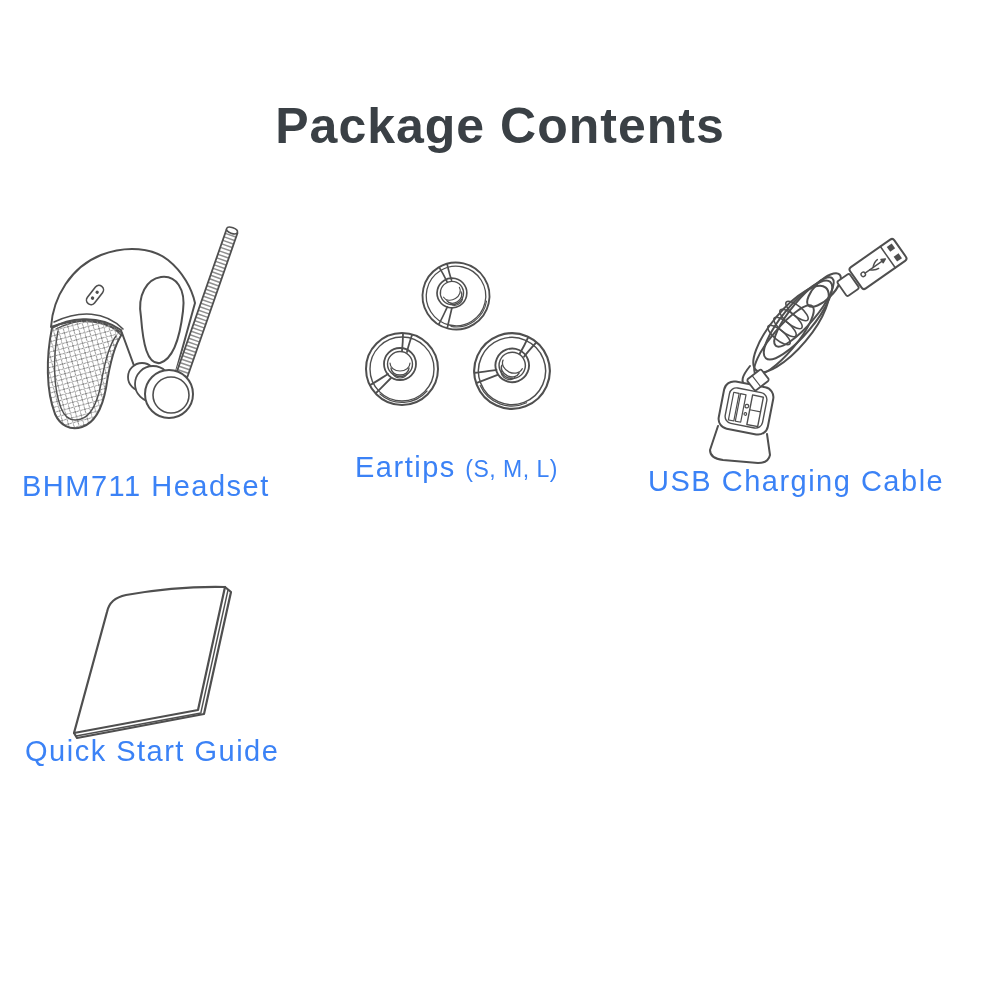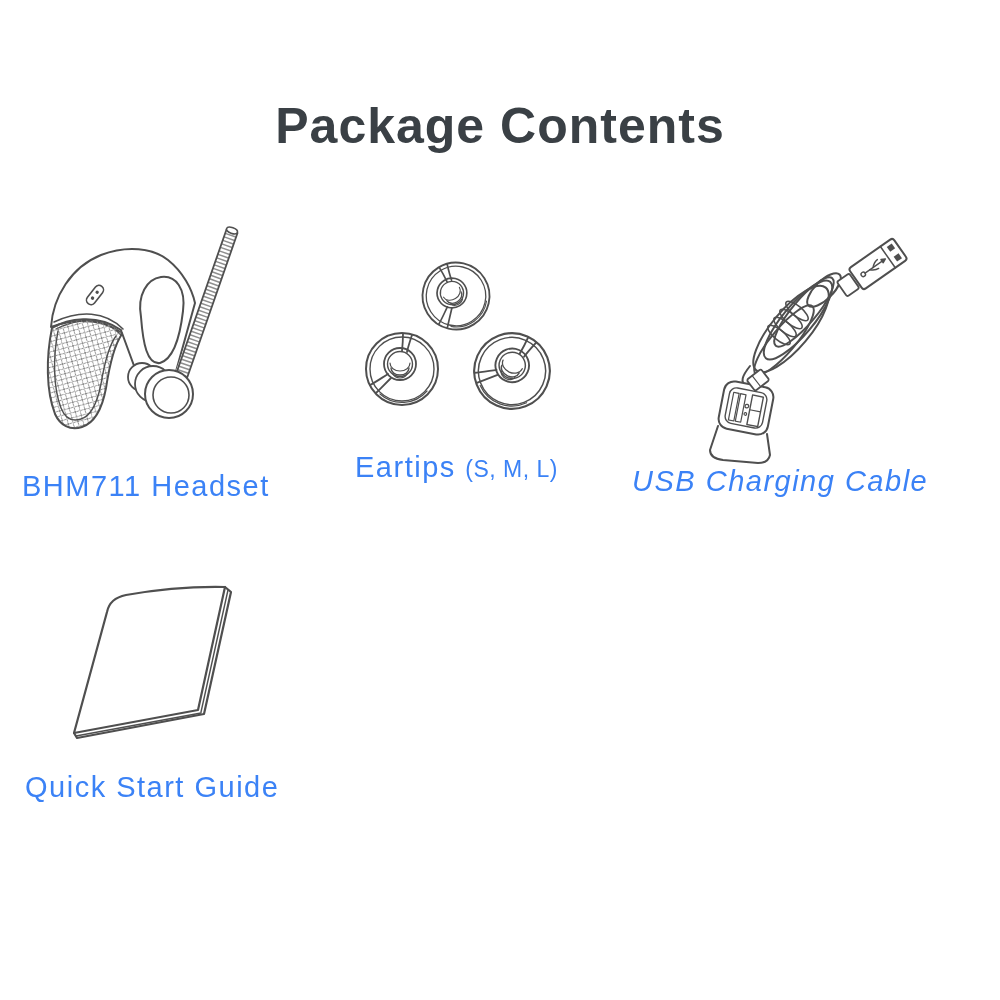--- a/index.html
+++ b/index.html
@@ -145,17 +145,17 @@
       <path d="M 173,17 L 146,139" stroke-width="1.4"></path>
       <path d="M 52,39 C 54,29 61,24 71,22 Q 122,13 170,14 L 143,137 L 19,160 Z" fill="#ffffff"></path>
       <path d="M 21,163 L 146,140" stroke-width="1.4"></path>
     </g>
   </svg>
 
   <div class="item-label" style="left:22px;top:471px;">BHM711 Headset</div>
 
   <div class="item-label" style="left:355px;top:452px;"><span>Eartips</span>&nbsp;<span class="sizes">(S, M, L)</span></div>
 
-  <div class="item-label" style="left:632px;top:466px;font-style:italic;">USB Charging Cable</div>
+  <div class="item-label" style="left:648px;top:466px;">USB Charging Cable</div>
 
-  <div class="item-label" style="left:25px;top:772px;">Quick Start Guide</div>
+  <div class="item-label" style="left:25px;top:736px;">Quick Start Guide</div>
 
 </div>
 
 </body></html>

